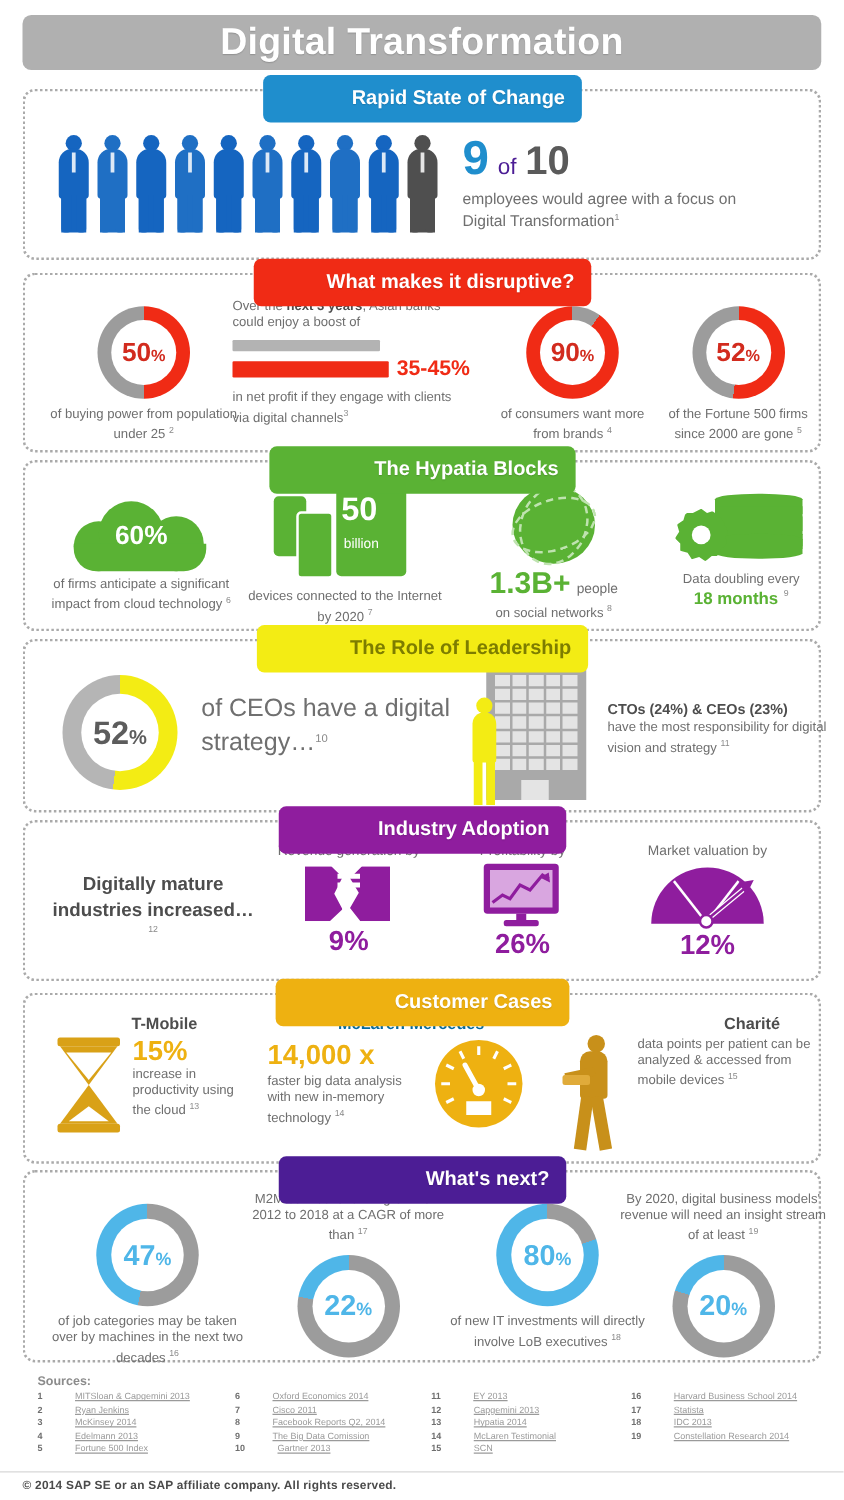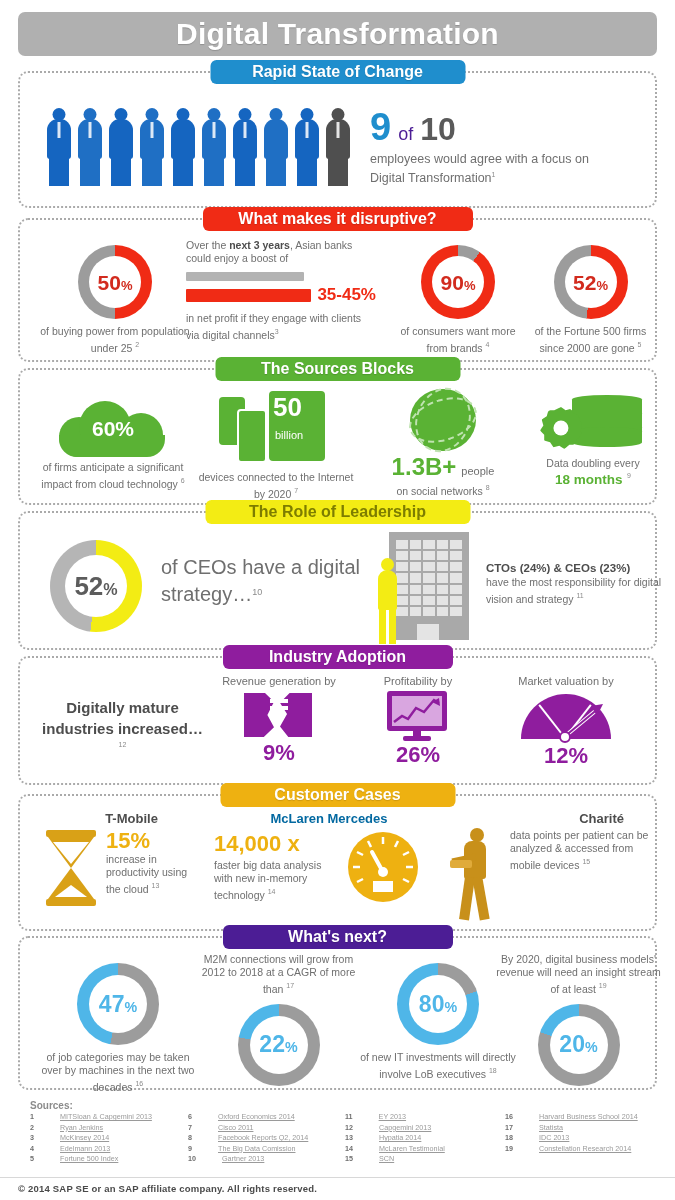--- a/index.html
+++ b/index.html
@@ -23,22 +23,22 @@
   }
 
   
   .section { position: absolute; }
   .frame {
     position: absolute; left: 0; top: 11px; right: 0; bottom: 0;
     border: 2px dotted #aaaaaa; border-radius: 10px;
   }
   .sec-title {
     position: absolute; top: 0; left: 50%; transform: translateX(-50%);
-    height: 24px; padding: 0 28px; border-radius: 6px;
-    display:flex; align-items:center; justify-content:center; z-index: 3;
+    height: 38px; padding: 0 13px; border-radius: 6px;
+    display:flex; align-items:center; justify-content:flex-end; z-index: 3;
     min-width: 230px;
   }
   .sec-title span {
     color:#fff; font-size: 16px; font-weight: bold; white-space: nowrap;
     text-shadow: 0 1px 1px rgba(0,0,0,.15);
   }
   .sec-title.yellow span { color: #7d7d00; text-shadow:none; }
 
   .body-area { position:absolute; left:0; top:24px; right:0; bottom:0; }
 
@@ -264,21 +264,21 @@
         <div class="cap" style="text-align:center; margin-top:6px;">
           <span>of the Fortune 500 firms since 2000 are gone</span> <sup>5</sup>
         </div>
       </div>
     </div>
   </div>
 
   <div class="section" style="left:18px; top:357px; width:639px; height:148px;">
     <div class="frame"></div>
     <div class="sec-title" style="background:#5ab234; width:245px;">
-      <span>The Sources Blocks</span>
+      <span>The Hypatia Blocks</span>
     </div>
     <div class="body-area">
 
       <div style="position:absolute; left:20px; top:14px; width:150px;">
         <div class="cloud" style="width:120px; height:62px; margin:0 auto;">
           <div class="c1" style="left:6px; top:22px; width:40px; height:40px;"></div>
           <div class="c2" style="left:26px; top:6px; width:52px; height:52px;"></div>
           <div class="c3" style="left:66px; top:18px; width:44px; height:44px;"></div>
           <div class="base" style="left:6px; top:40px; width:106px; height:22px;"></div>
           <span style="position:absolute; left:0; right:0; top:22px; text-align:center; color:#fff; font-size:21px; font-weight:bold;">60%</span>

